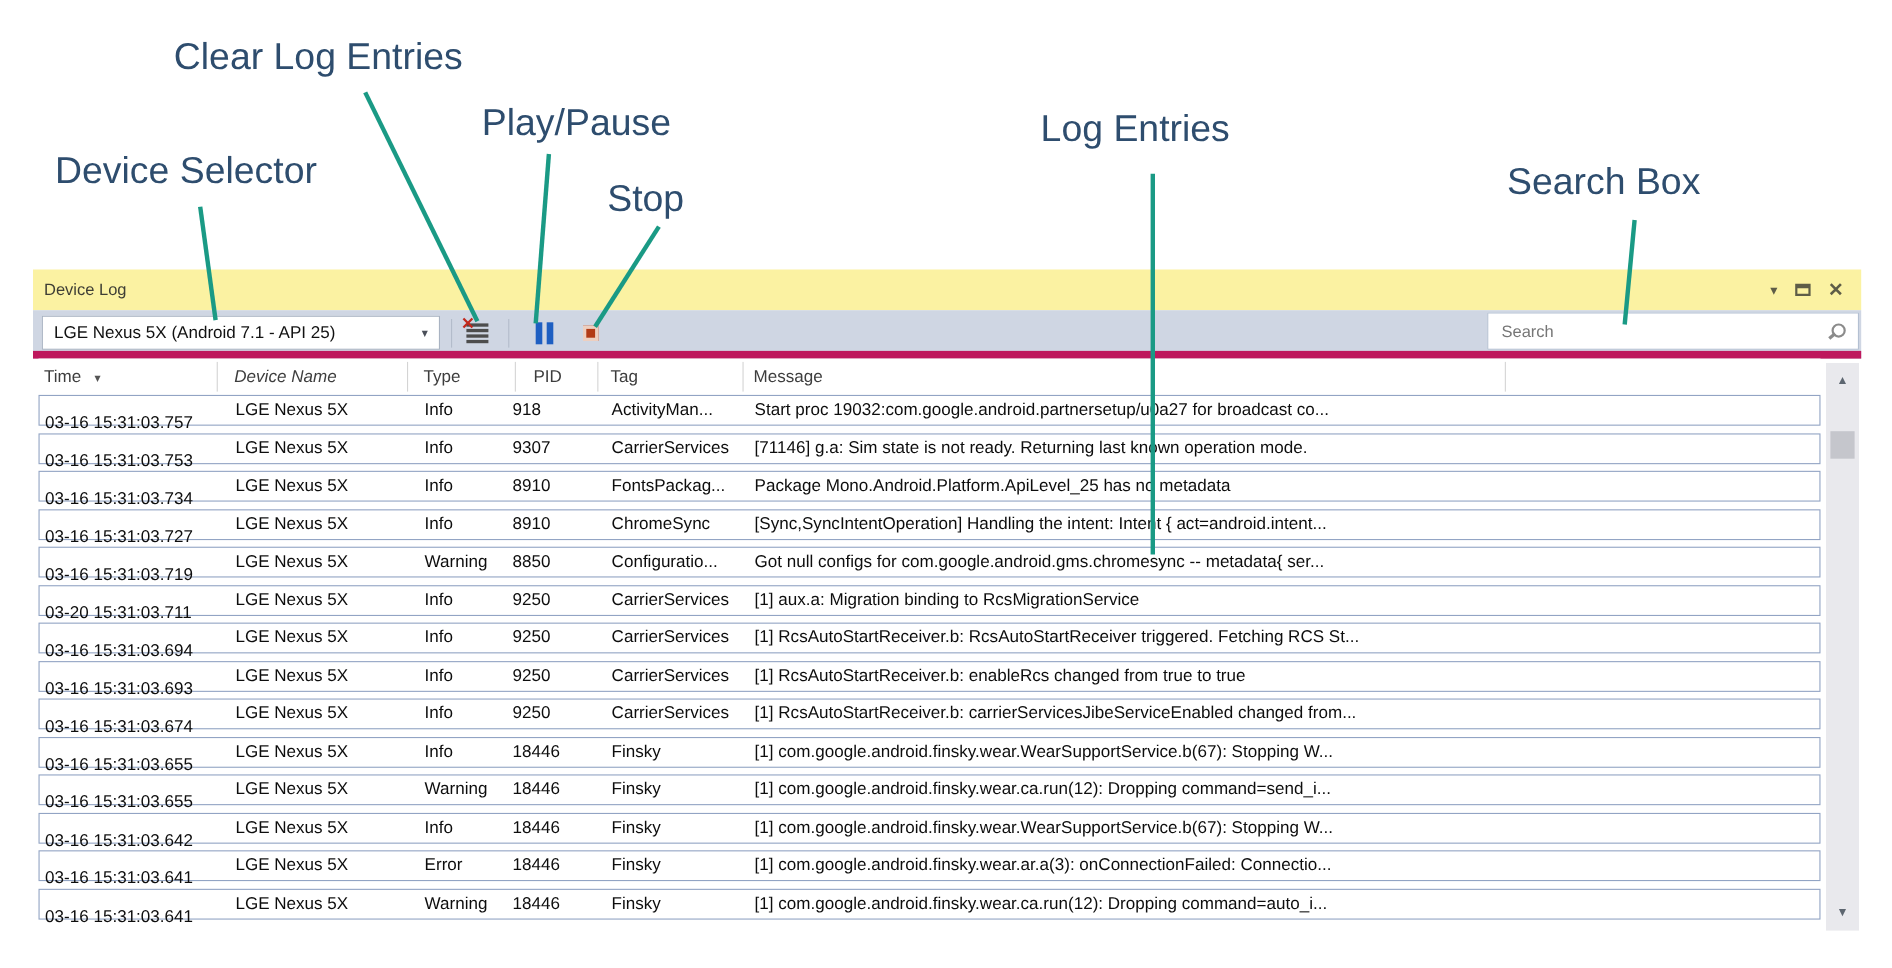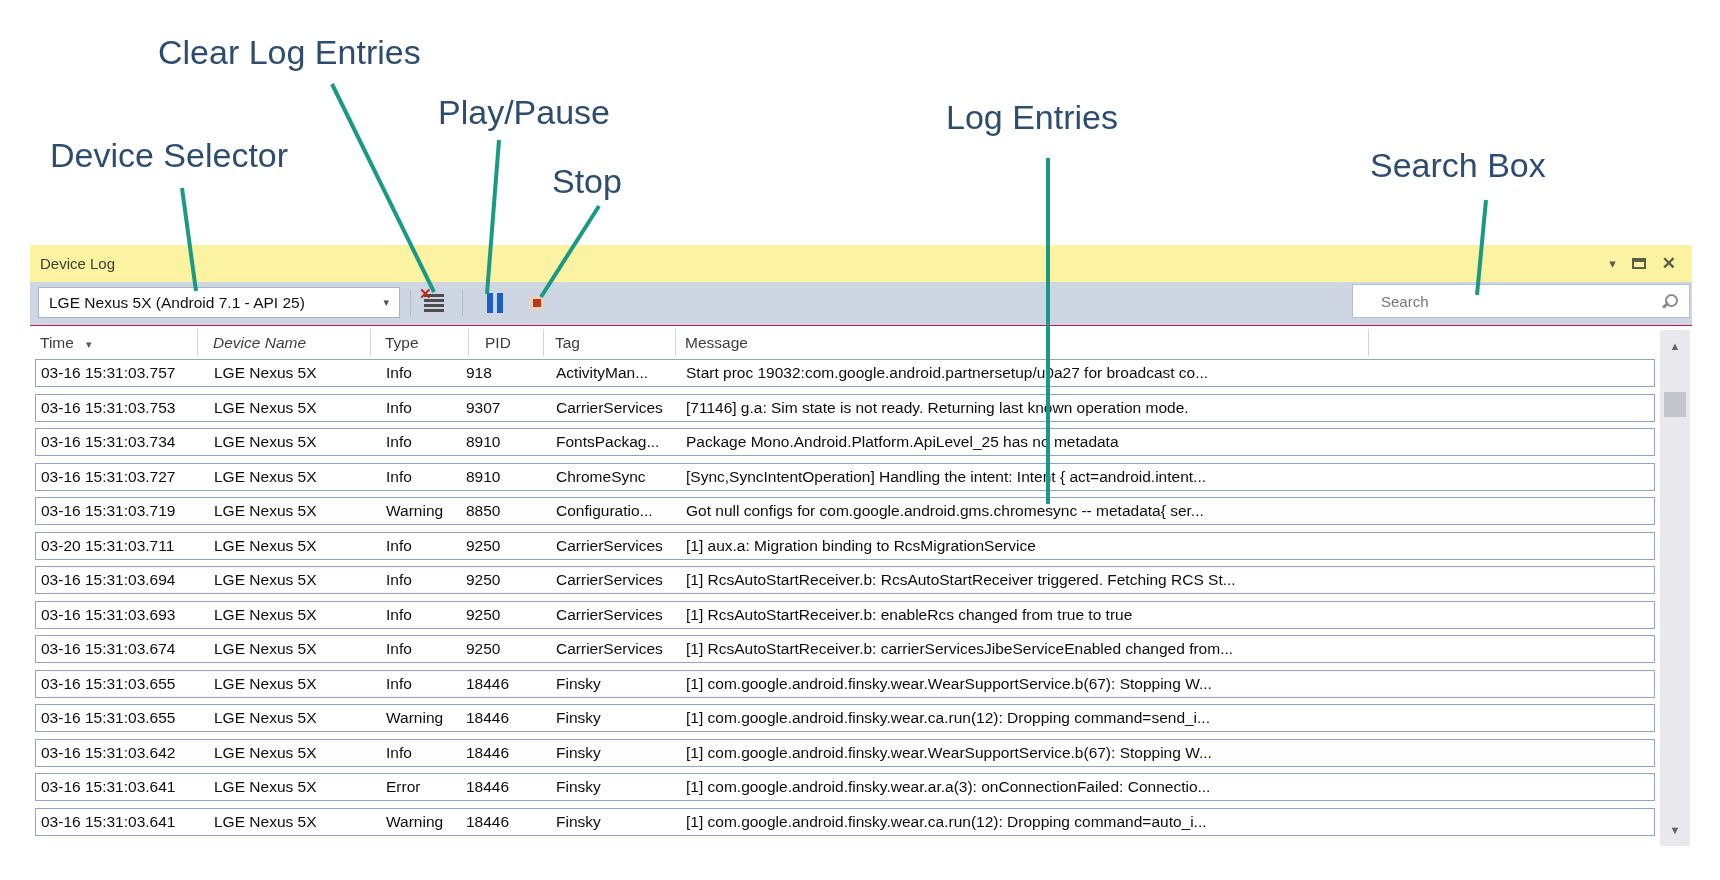--- a/index.html
+++ b/index.html
@@ -33,21 +33,21 @@
   .window{position:absolute;left:30px;top:245px;width:1662px;height:601px;background:#fff;}
 
   .titlebar{position:relative;height:37px;background:var(--titlebar);
     display:flex;align-items:center;padding-left:10px;font-size:15px;color:#3e3e35;}
   .win-controls{position:absolute;right:16px;top:0;height:37px;display:flex;gap:16px;align-items:center;color:#5e5d47;}
   .win-btn{cursor:default;display:flex;align-items:center;justify-content:center;}
   .glyph-menu{font-size:13px;}
   .glyph-max{width:14px;height:11px;border:2px solid #5e5d47;border-top-width:4px;}
   .glyph-close{font-size:17px;font-weight:bold;}
 
-  .toolbar{position:absolute;left:0;top:37px;width:100%;height:44px;background:var(--toolbar);border-bottom:1px solid #be185d;padding-left:28px;}
+  .toolbar{position:absolute;left:0;top:37px;width:100%;height:44px;background:var(--toolbar);border-bottom:7px solid #be185d;padding-left:28px;}
   .device-select{position:absolute;left:8px;top:5px;width:362px;height:31px;background:#fff;
     border:1px solid #a9b3c2;font-size:15.5px;color:#111;display:flex;align-items:center;padding:0 10px;}
   .device-select .dd-arrow{margin-left:auto;font-size:11px;color:#4a4f59;}
   .tb-sep{position:absolute;top:8px;width:1px;height:26px;background:#b3bccb;}
   .sep1{left:380px;} .sep2{left:432px;}
 
   .tb-btn{position:absolute;top:6px;width:30px;height:30px;display:flex;align-items:center;justify-content:center;}
   .btn-clear{left:389px;}
   .clear-ic{position:relative;width:22px;height:22px;}
   .clear-ic i{position:absolute;left:1px;width:20px;height:3px;background:#4d4d4d;}
@@ -56,40 +56,40 @@
   .clear-ic .red-x{position:absolute;left:-4px;top:-7px;color:#c1281c;font-size:15px;font-weight:bold;background:transparent;width:auto;height:auto;}
   .btn-pause{left:450px;}
   .pause-ic{display:flex;gap:4px;}
   .pause-ic i{display:block;width:6px;height:20px;background:var(--pause-blue);}
   .btn-stop{left:492px;}
   .stop-ic{width:14px;height:14px;background:var(--stop-red);border:3px solid #edcfc0;}
 
   .search-box{position:absolute;left:1322px;top:2px;width:338px;height:34px;background:#fff;
     border:1px solid #b4c0d2;display:flex;align-items:center;padding:0 10px;}
   .search-box input{flex:1;border:none;outline:none;font-size:15px;color:#4d7c0f;background:transparent;
-    font-family:"Liberation Sans",sans-serif;margin-left:16px;}
+    font-family:"Liberation Sans",sans-serif;}
   .search-box input::placeholder{color:#767676;opacity:1;}
   .mag{position:relative;width:18px;height:18px;flex:0 0 auto;}
   .mag::before{content:"";position:absolute;left:4px;top:2px;width:9px;height:9px;border:2px solid #8b8b8b;border-radius:50%;}
   .mag::after{content:"";position:absolute;left:1px;top:12px;width:7px;height:2.5px;background:#8b8b8b;transform:rotate(-40deg);}
 
   
   .grid-header{position:absolute;left:5px;top:81px;width:1620px;height:33px;background:#fff;font-size:15.5px;color:#3d3d3d;}
   .grid-header .hcell{position:absolute;top:0;line-height:33px;white-space:nowrap;}
   .grid-header .hsep{position:absolute;top:3px;width:1px;height:27px;background:#d4d4d4;}
   .sort-arrow{font-size:11px;color:#555;margin-left:12px;}
   .h-time{left:5px;} .h-device{left:178px;font-style:italic;} .h-type{left:350px;}
   .h-pid{left:450px;} .h-tag{left:520px;} .h-message{left:650px;}
   .hs1{left:162px;} .hs2{left:335px;} .hs3{left:433px;} .hs4{left:508px;} .hs5{left:640px;} .hs6{left:1333px;}
 
   
   .rows{position:absolute;left:5px;top:114px;width:1620px;}
   .row{position:relative;height:28px;margin-bottom:6.5px;background:#fff;border:1px solid var(--row-border);}
   .cell{position:absolute;top:0;line-height:26px;font-size:15.5px;color:#0d0d0d;white-space:nowrap;}
-  .c-time{left:5px;} .c-device{left:178px;} .c-type{left:350px;}
+  .c-time{left:5px;margin-top:12px;} .c-device{left:178px;} .c-type{left:350px;}
   .c-pid{left:430px;} .c-tag{left:520px;} .c-message{left:650px;}
 
   
   .vscroll{position:absolute;left:1630px;top:85px;width:30px;height:516px;background:#e9e9ed;}
   .scroll-arrow{position:absolute;left:0;width:30px;height:20px;display:flex;align-items:center;justify-content:center;
     font-size:11px;color:#5d6670;}
   .arrow-up{top:6px;} .arrow-down{bottom:6px;}
   .scroll-thumb{position:absolute;left:4px;top:62px;width:22px;height:25px;background:#c5c6cc;}
 </style>
 </head>

